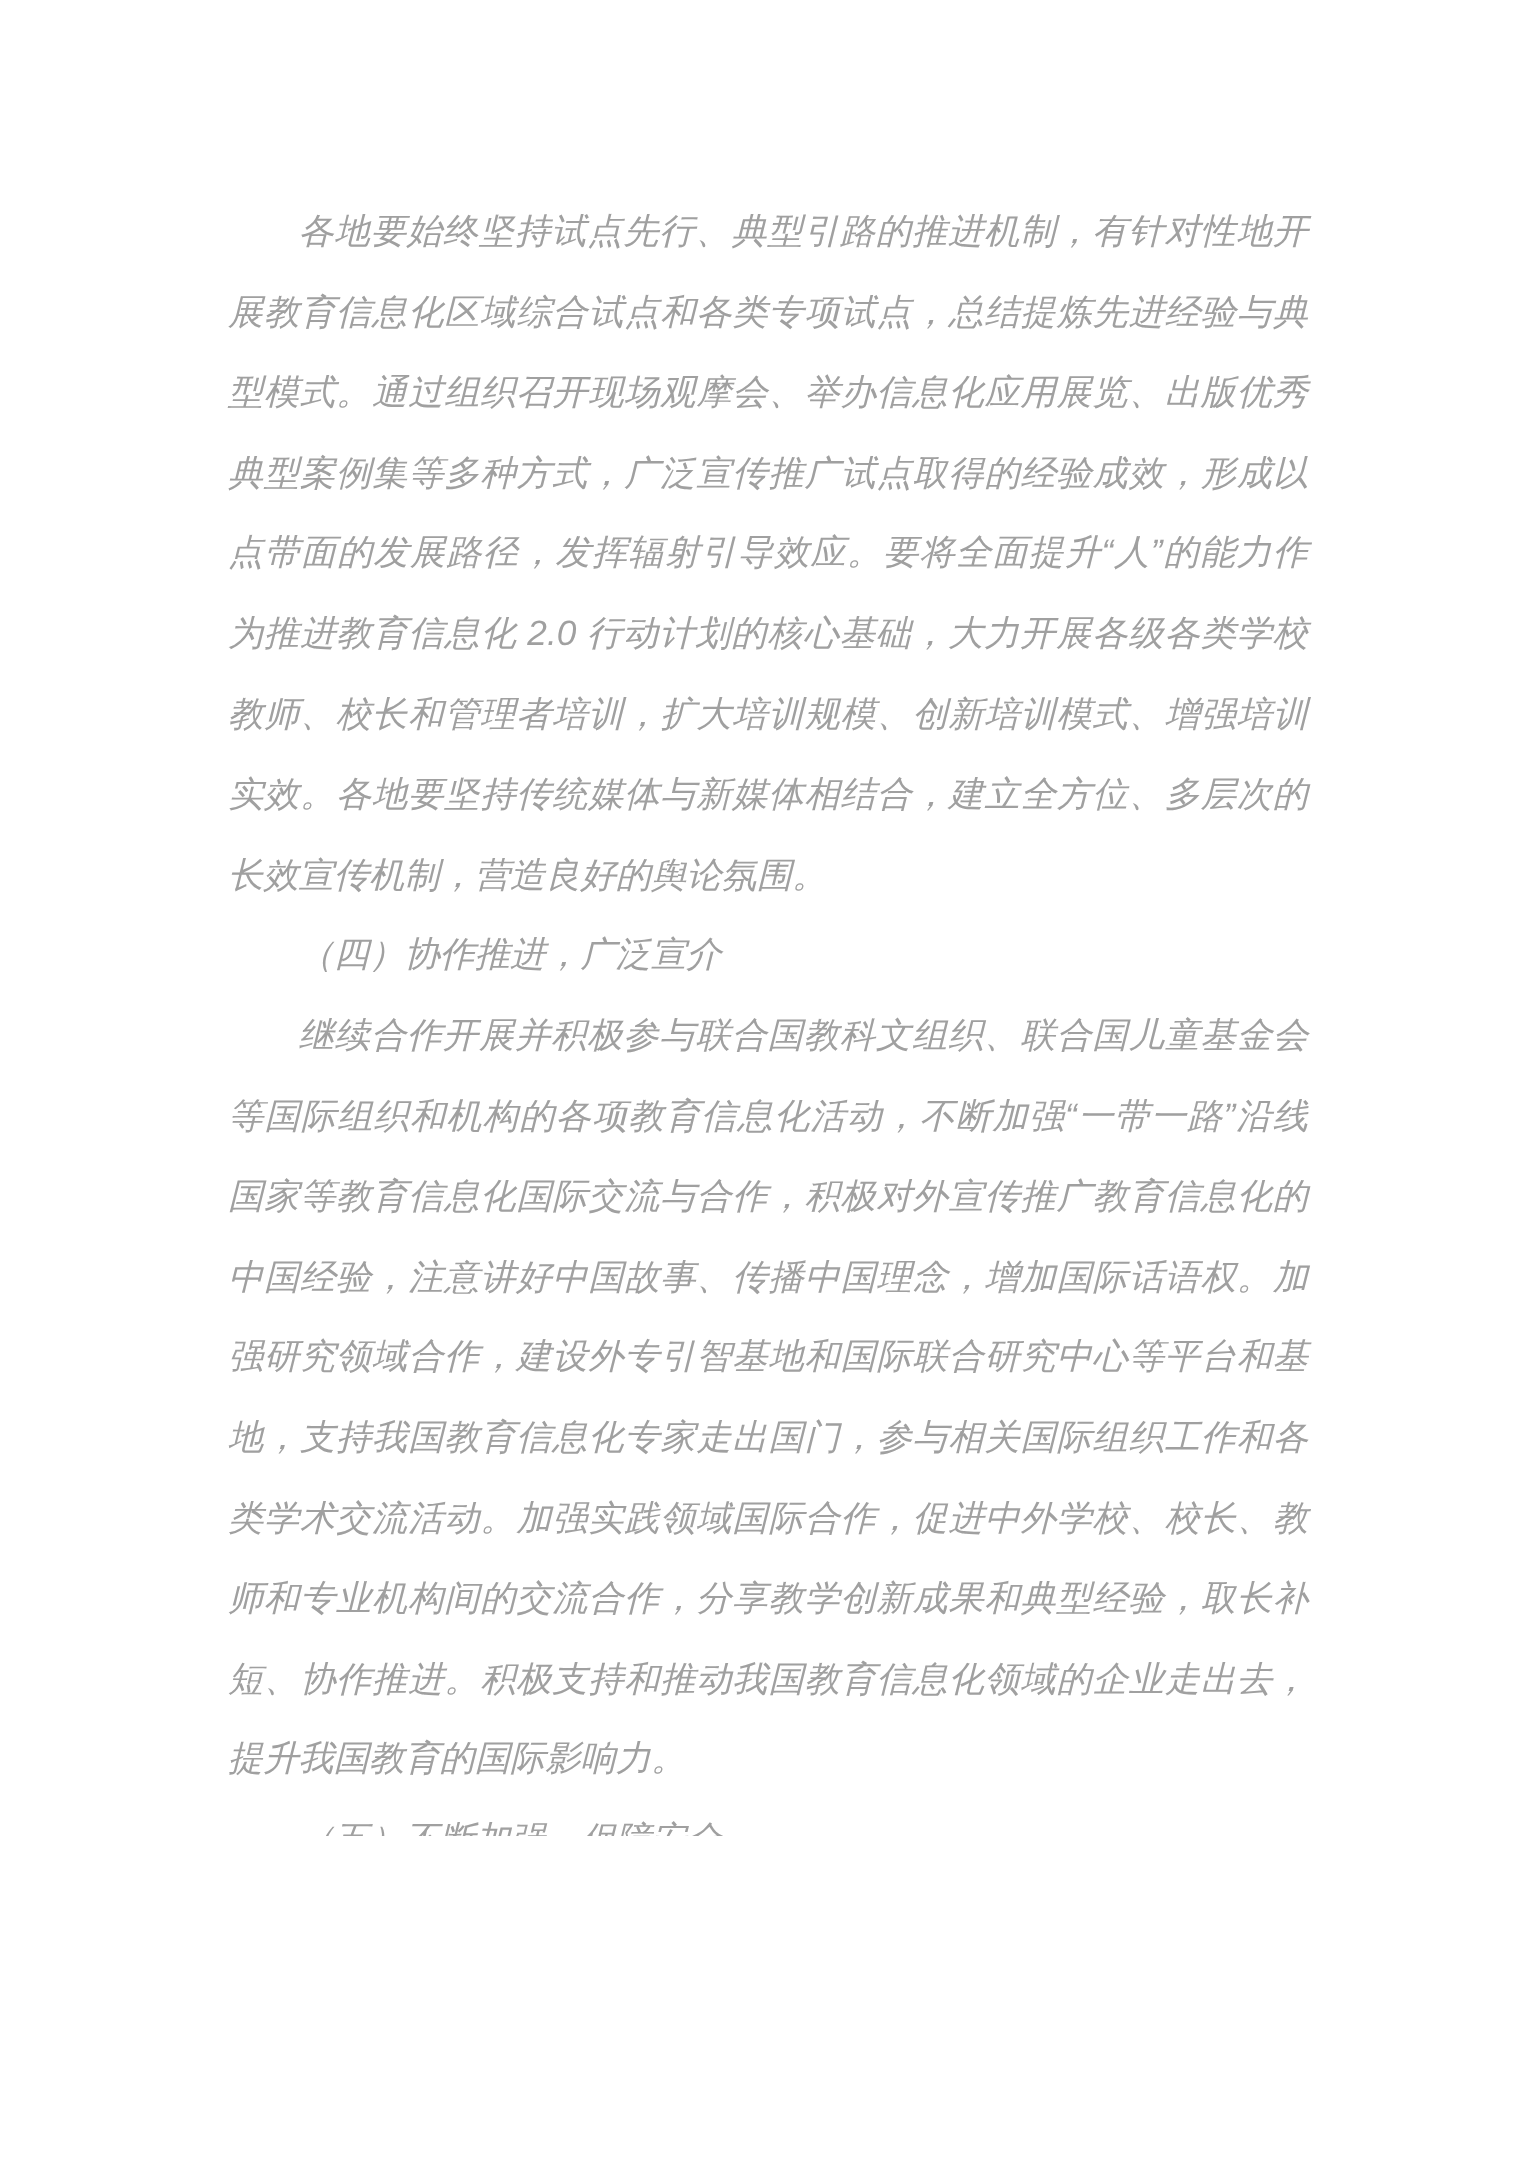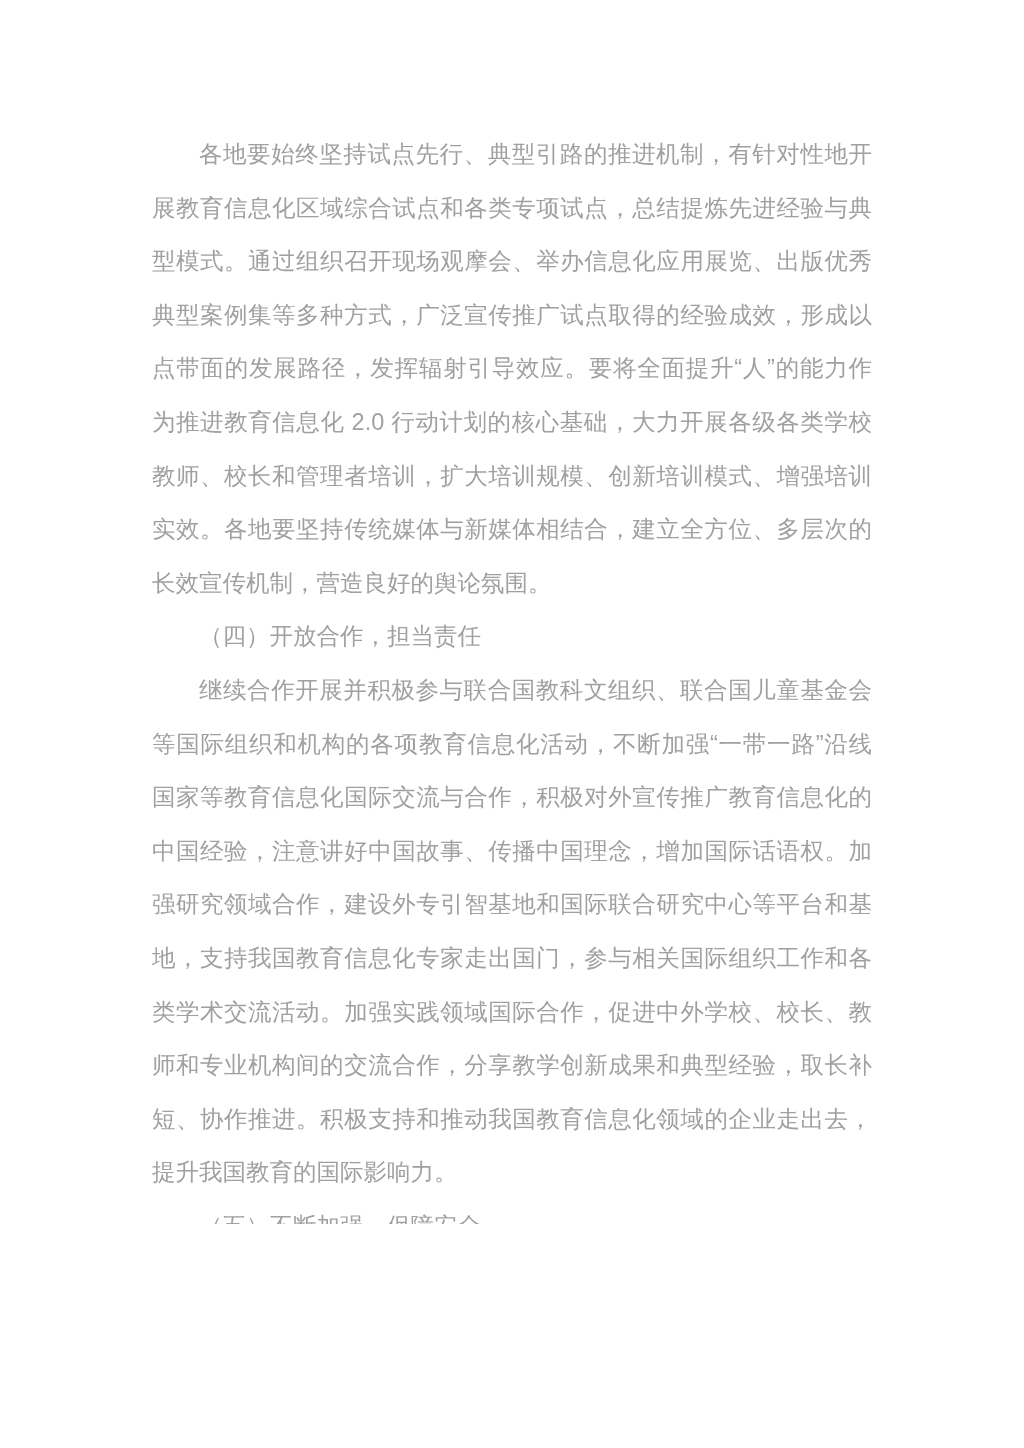--- a/index.html
+++ b/index.html
@@ -7,20 +7,21 @@
       padding: 0;
       background: #ffffff;
     }
     .page {
       position: relative;
       width: 1024px;
       height: 1224px;
       background: #ffffff;
       overflow: hidden;
       font-family: "Liberation Sans", "DejaVu Sans", sans-serif;
+      font-style: italic;
     }
     .doc {
       position: absolute;
       left: 152px;
       top: 128px;
       width: 720px;
       color: #a0a0a0;
       font-size: 23.5px;
       line-height: 53.6px;
       font-weight: 400;
@@ -38,17 +39,17 @@
     .doc p.heading-para {
       text-align: left;
     }
   </style>
 </head>
 <body>
 
 <div class="page">
   <div class="doc">
     <p class="body-para">各地要始终坚持试点先行、典型引路的推进机制，有针对性地开展教育信息化区域综合试点和各类专项试点，总结提炼先进经验与典型模式。通过组织召开现场观摩会、举办信息化应用展览、出版优秀典型案例集等多种方式，广泛宣传推广试点取得的经验成效，形成以点带面的发展路径，发挥辐射引导效应。要将全面提升“人”的能力作为推进教育信息化 2.0 行动计划的核心基础，大力开展各级各类学校教师、校长和管理者培训，扩大培训规模、创新培训模式、增强培训实效。各地要坚持传统媒体与新媒体相结合，建立全方位、多层次的长效宣传机制，营造良好的舆论氛围。</p>
-    <p class="heading-para">（四）开放合作，担当责任</p>
+    <p class="heading-para">（四）协作推进，广泛宣介</p>
     <p class="body-para">继续合作开展并积极参与联合国教科文组织、联合国儿童基金会等国际组织和机构的各项教育信息化活动，不断加强“一带一路”沿线国家等教育信息化国际交流与合作，积极对外宣传推广教育信息化的中国经验，注意讲好中国故事、传播中国理念，增加国际话语权。加强研究领域合作，建设外专引智基地和国际联合研究中心等平台和基地，支持我国教育信息化专家走出国门，参与相关国际组织工作和各类学术交流活动。加强实践领域国际合作，促进中外学校、校长、教师和专业机构间的交流合作，分享教学创新成果和典型经验，取长补短、协作推进。积极支持和推动我国教育信息化领域的企业走出去，提升我国教育的国际影响力。</p>
     <p class="heading-para">（五）不断加强，保障安全</p>
   </div>
 </div>
 
 </body></html>

